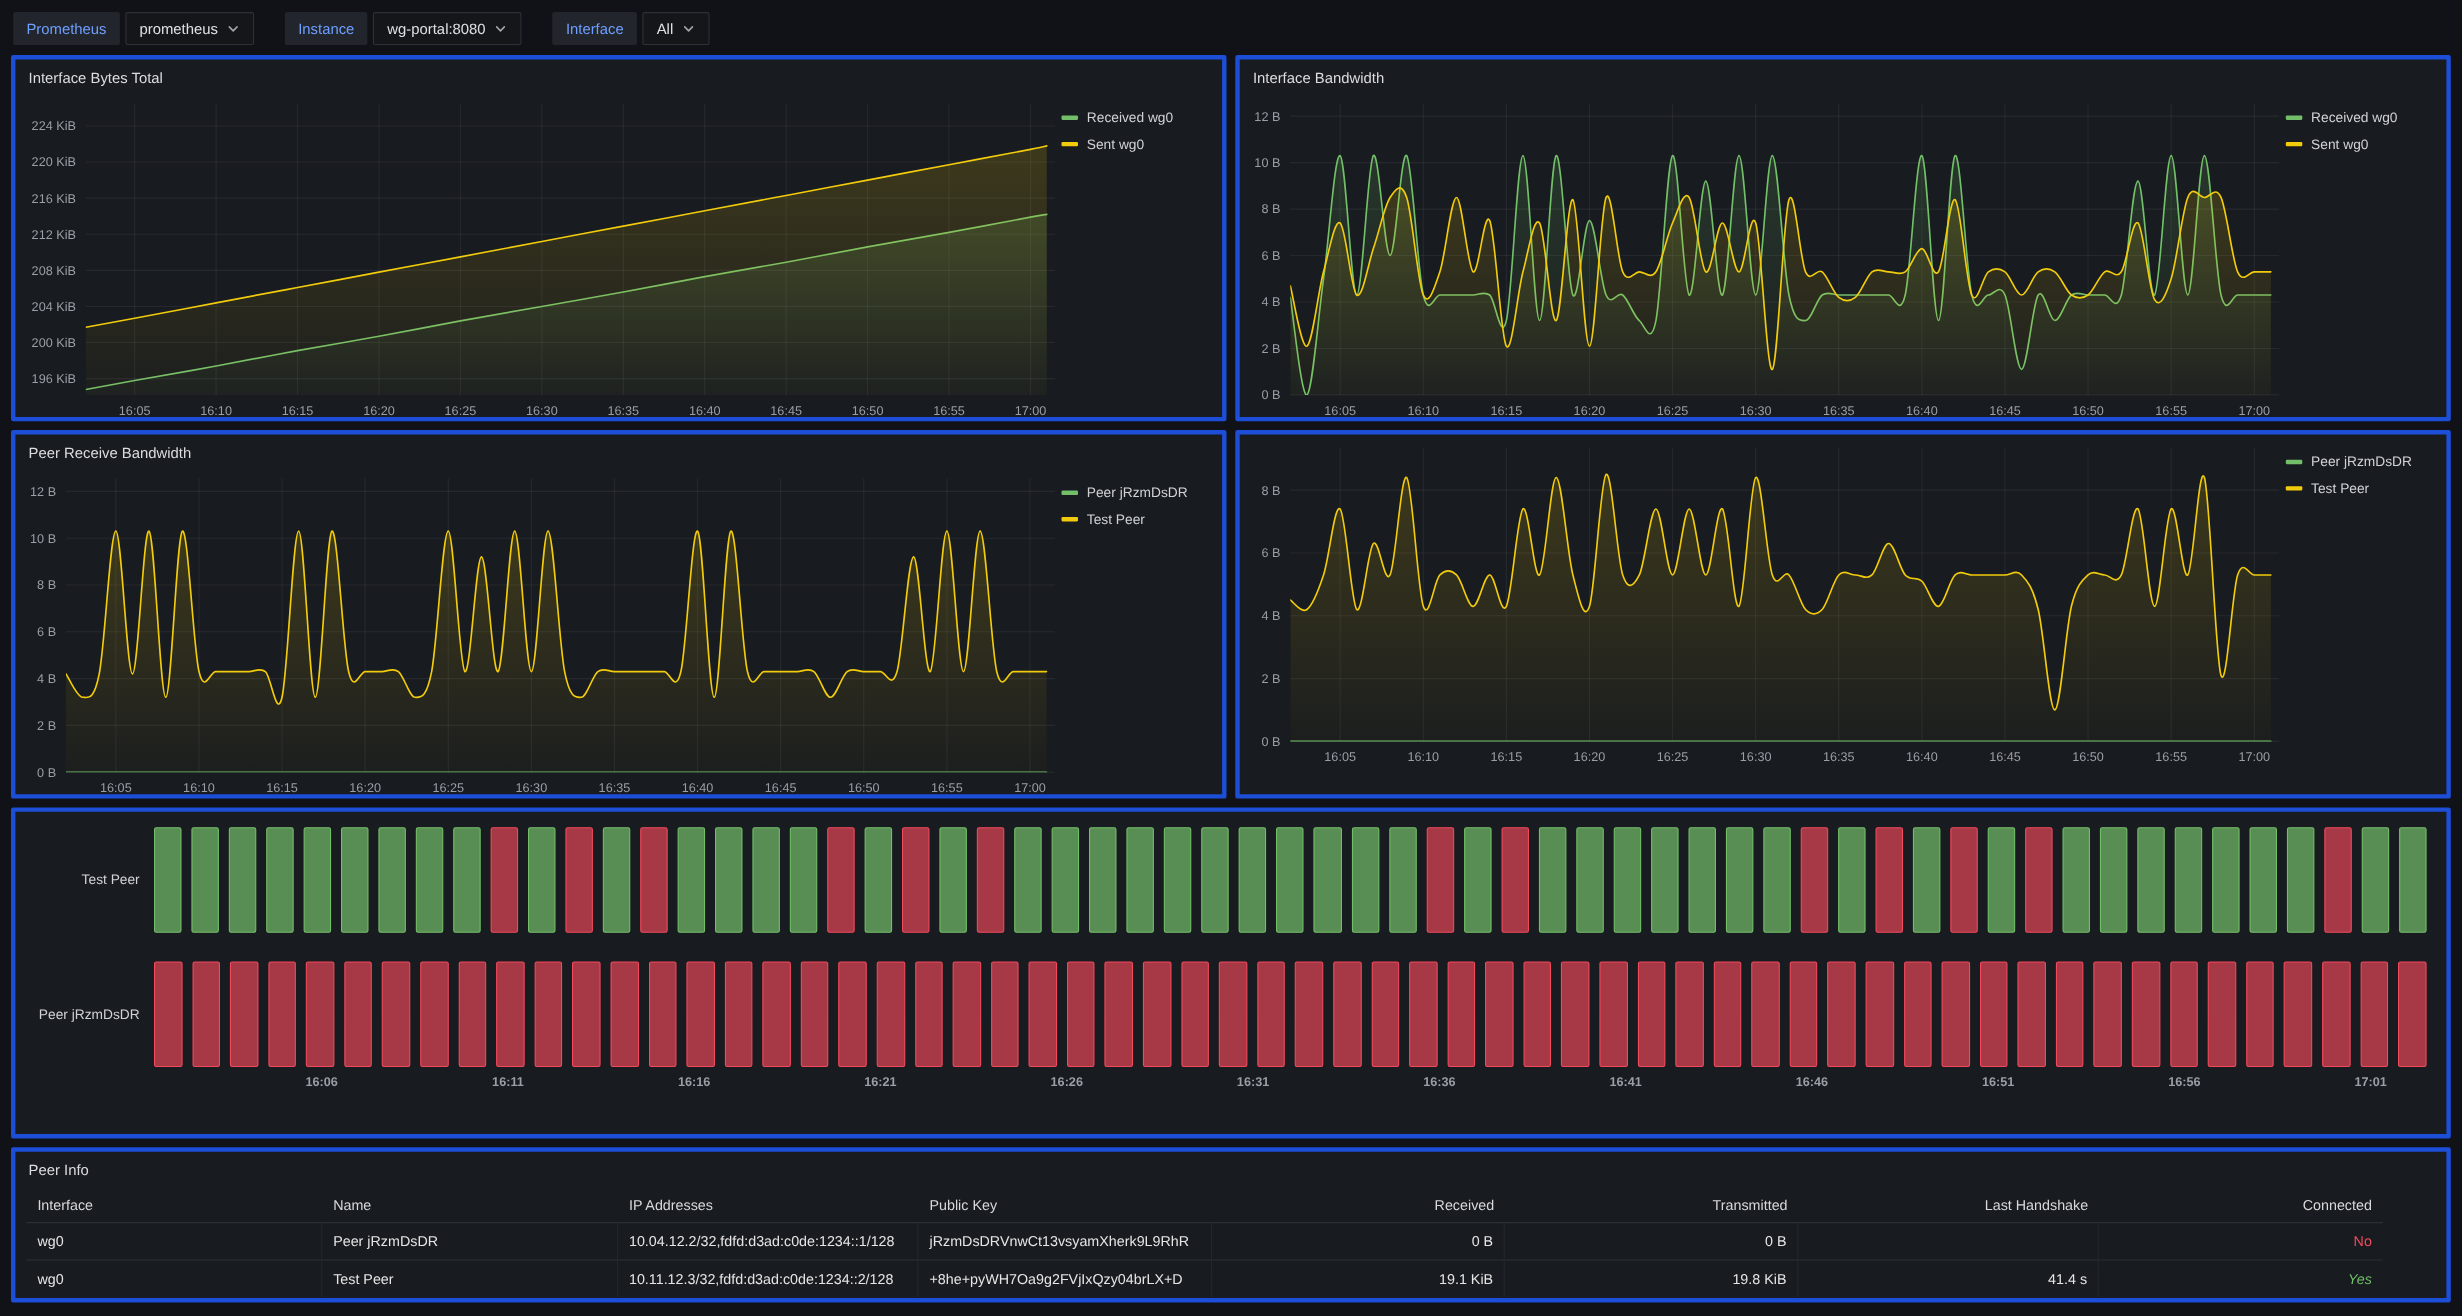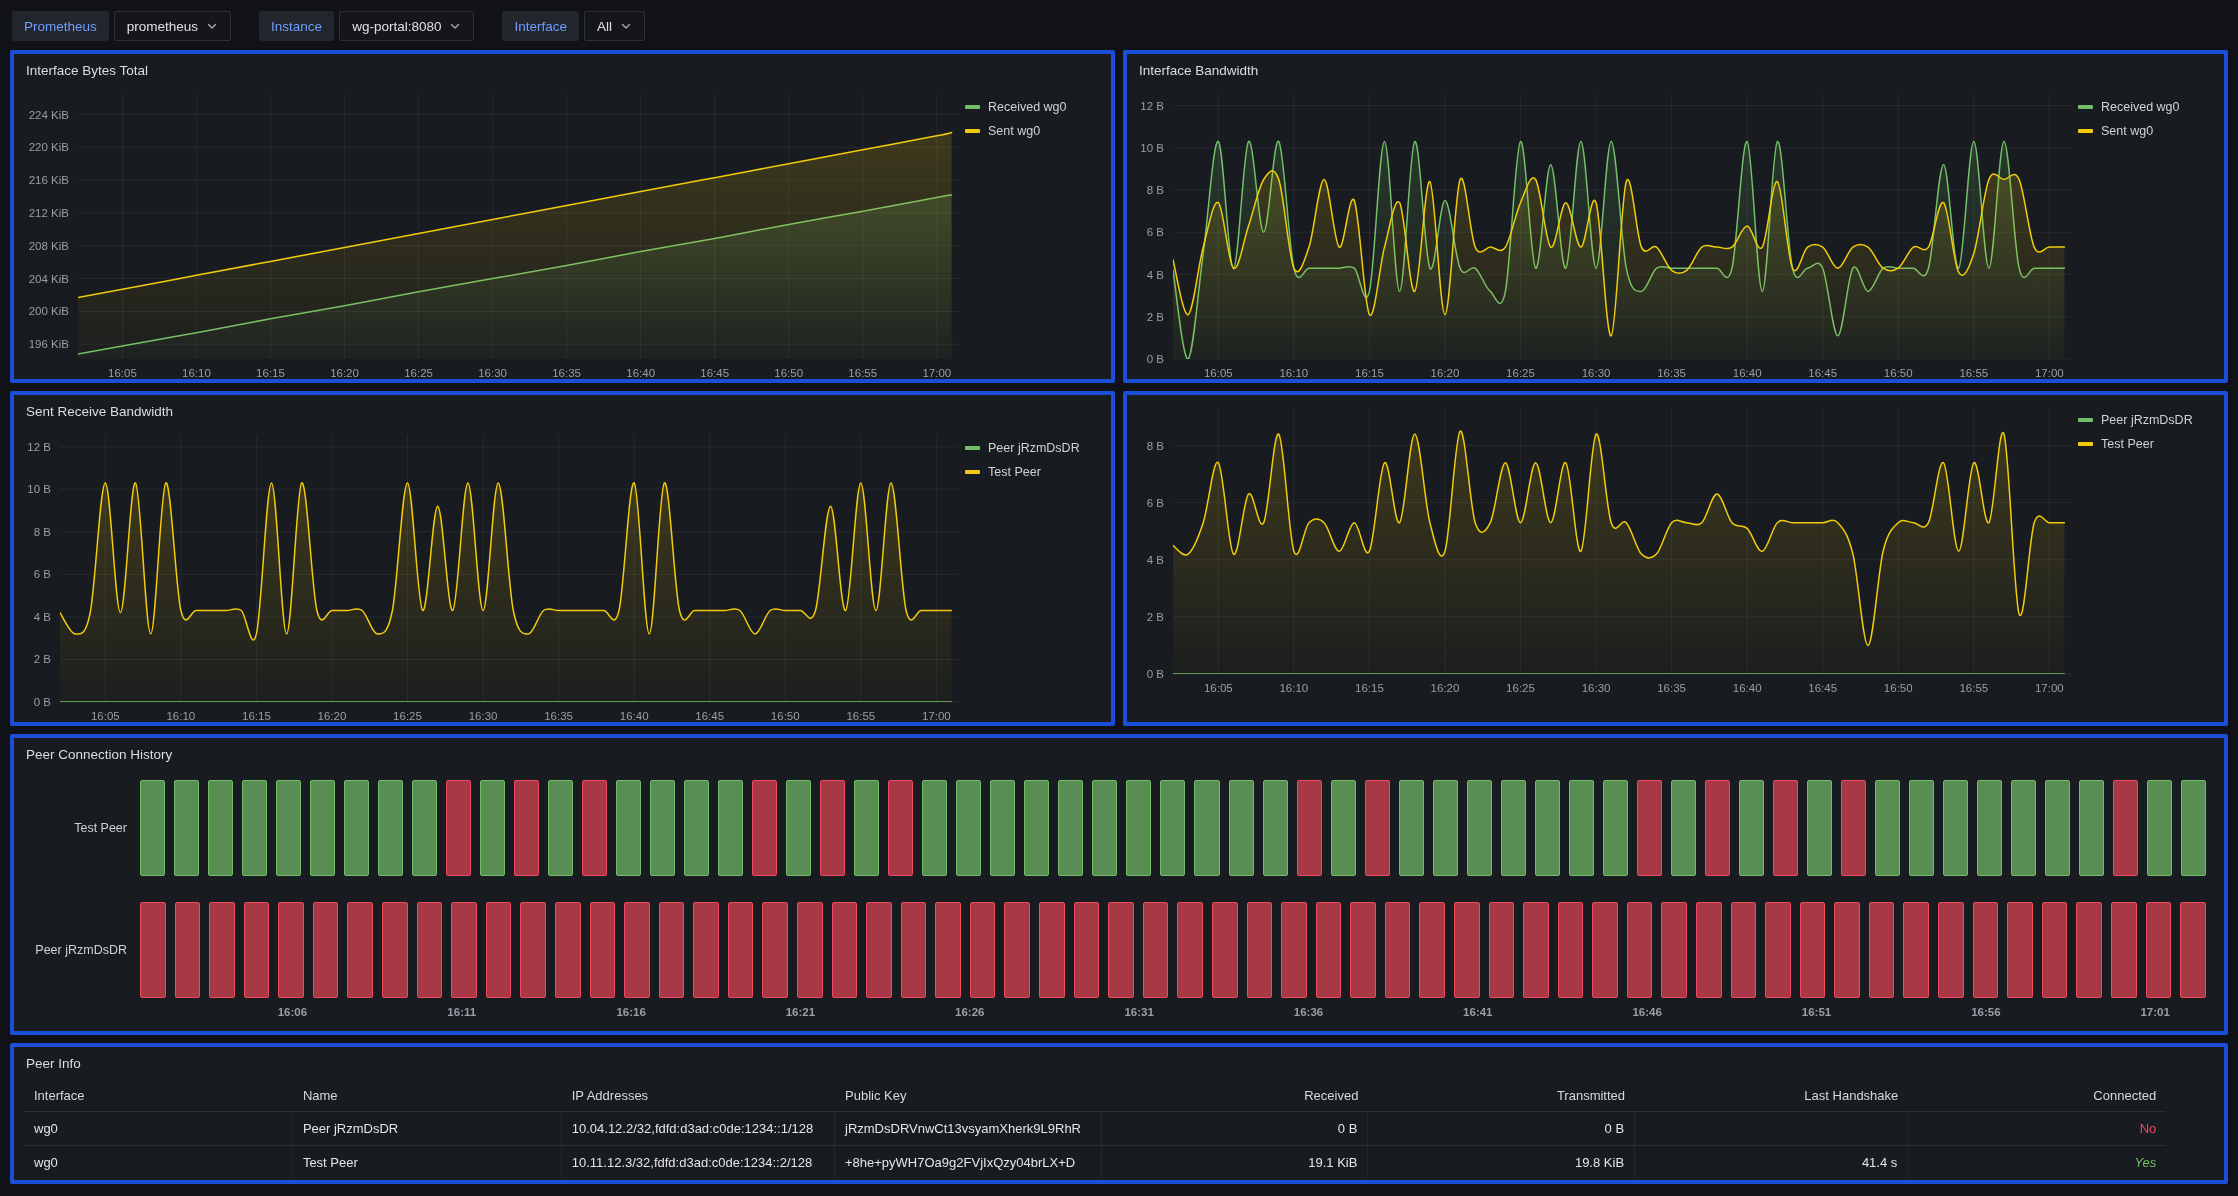--- a/index.html
+++ b/index.html
@@ -257,21 +257,21 @@
             </div>
             <div class="legend-item">
               <span class="legend-swatch" style="background: rgb(242, 204, 12);"></span>
               <span class="legend-label">Sent wg0</span>
             </div>
           </div>
       </div>
     </section>
 
     <section class="panel">
-      <h2 class="panel-title">Sent Receive Bandwidth</h2>
+      <h2 class="panel-title">Peer Receive Bandwidth</h2>
       <div class="ts-body">
         <div class="chart">
             <svg width="953" height="305">
               <defs>
                 <clipPath id="clip2">
                   <rect x="46" y="12" width="899" height="267"></rect>
                 </clipPath>
                 <linearGradient id="clip2s0" x1="0" y1="0" x2="0" y2="1">
                   <stop offset="0%" stop-color="#73bf69" stop-opacity="0.17"></stop>
                   <stop offset="100%" stop-color="#73bf69" stop-opacity="0.02"></stop>
@@ -402,21 +402,20 @@
             </div>
             <div class="legend-item">
               <span class="legend-swatch" style="background: rgb(242, 204, 12);"></span>
               <span class="legend-label">Test Peer</span>
             </div>
           </div>
       </div>
     </section>
 
     <section class="panel span2">
-      <h2 class="panel-title">Peer Connection History</h2>
       <div class="sh-body">
           <div class="sh-row">
             <div class="sh-label">Test Peer</div>
             <div class="sh-bars">
               <div class="sh-bar up"></div>
               <div class="sh-bar up"></div>
               <div class="sh-bar up"></div>
               <div class="sh-bar up"></div>
               <div class="sh-bar up"></div>
               <div class="sh-bar up"></div>

